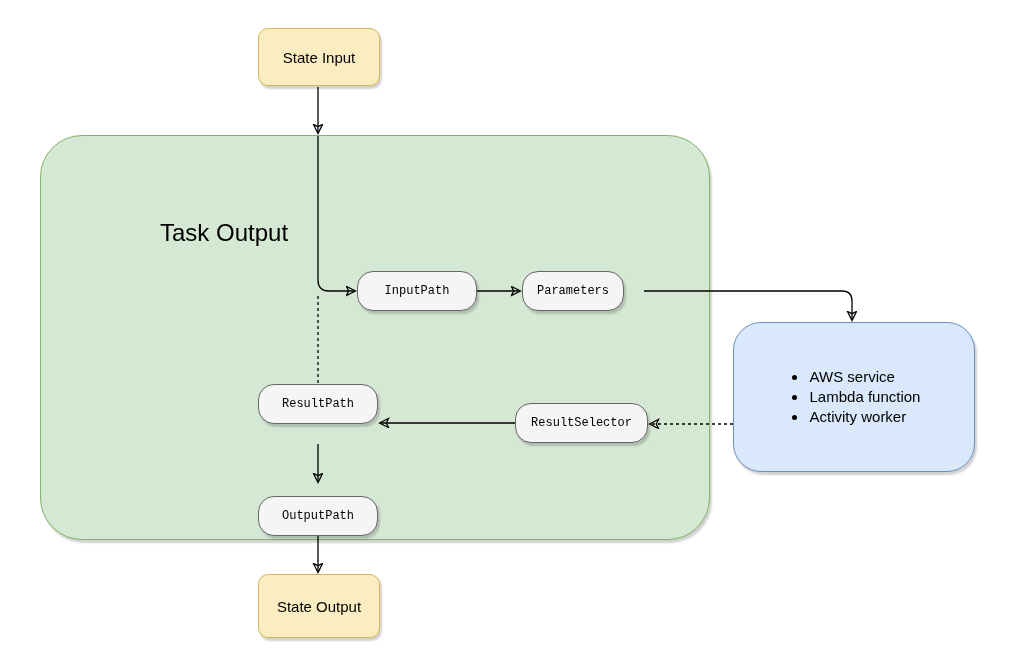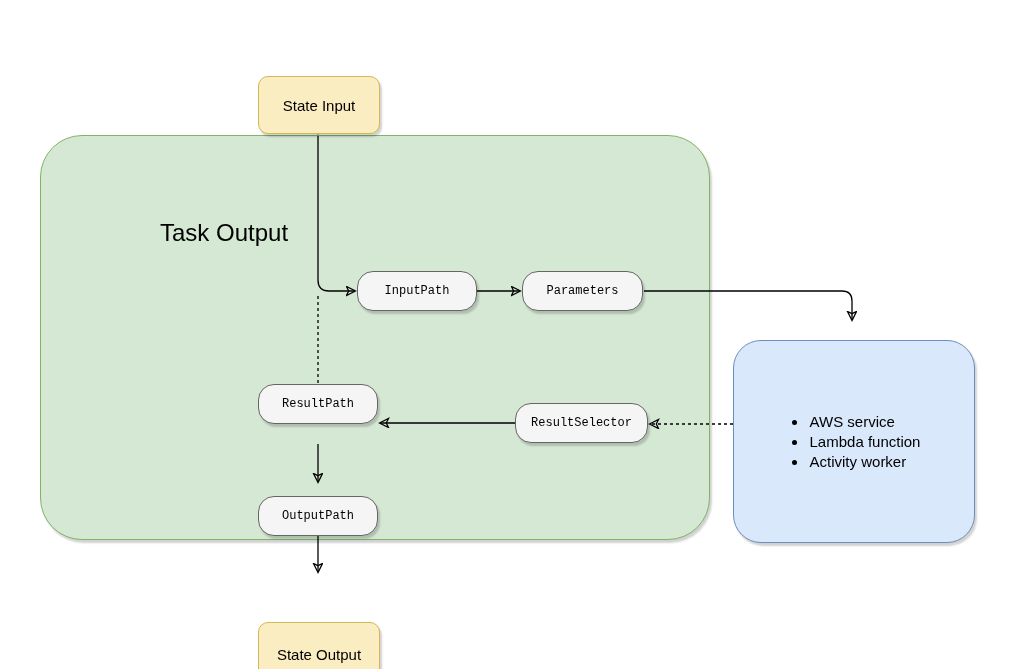--- a/index.html
+++ b/index.html
@@ -19,64 +19,64 @@
     box-shadow:2px 3px 2px rgba(0,0,0,0.18);
     z-index:1;
   }
   .task-state-box{
     left:40px;top:135px;width:670px;height:405px;
     border-radius:42px;
     background:var(--task_state_fill,#d5e8d4);
     border-color:var(--task_state_border,#82b366);
   }
   .service-box{
-    left:733px;top:322px;width:242px;height:203px;
+    left:733px;top:322px;width:242px;height:150px;
     border-radius:28px;
     background:var(--service_fill,#dae8fc);
     border-color:var(--service_border,#6c8ebf);
-    display:flex;align-items:center;justify-content:center;margin-top:18px;
+    display:flex;align-items:center;justify-content:center;
   }
   .service-box ul{
     margin:0;padding:0 0 0 20px;
     font-size:15px;line-height:20px;
   }
   .service-box li{padding-left:2px;}
   .task-state-label{
     position:absolute;left:160px;top:219px;
     font-size:24px;z-index:3;
   }
   
   .terminal-box{
     position:absolute;width:122px;height:58px;
     box-sizing:border-box;
     border:1px solid var(--terminal_border,#d6b656);
     background:var(--terminal_fill,#fbedc2);
     border-radius:10px;
     box-shadow:2px 3px 2px rgba(0,0,0,0.18);
     display:flex;align-items:center;justify-content:center;
-    font-size:15px;z-index:3;margin-top:48px;
+    font-size:15px;z-index:3;
   }
   .state-input{left:258px;top:28px;}
   .state-output{left:258px;top:574px;height:64px;}
   
   .node-box{
     position:absolute;height:40px;
     box-sizing:border-box;
     border:1px solid var(--node_border,#666666);
     background:var(--node_fill,#f5f5f5);
     border-radius:16px;
     box-shadow:2px 3px 2px rgba(0,0,0,0.18);
     display:flex;align-items:center;justify-content:center;
     font-family:"Liberation Mono","DejaVu Sans Mono",monospace;
     font-size:12px;
     z-index:3;
     white-space:nowrap;
   }
   .node-inputpath{left:357px;top:271px;width:120px;}
-  .node-parameters{left:522px;top:271px;width:121px;}
+  .node-parameters{left:522px;top:271px;width:102px;}
   .node-resultselector{left:515px;top:403px;width:133px;align-items:center;}
   .node-resultpath{left:258px;top:384px;width:120px;}
   .node-outputpath{left:258px;top:496px;width:120px;}
   
   svg.connectors{
     position:absolute;left:0;top:0;z-index:2;
   }
   svg.connectors path{
     fill:none;stroke:#000;stroke-width:1.3px;
   }

